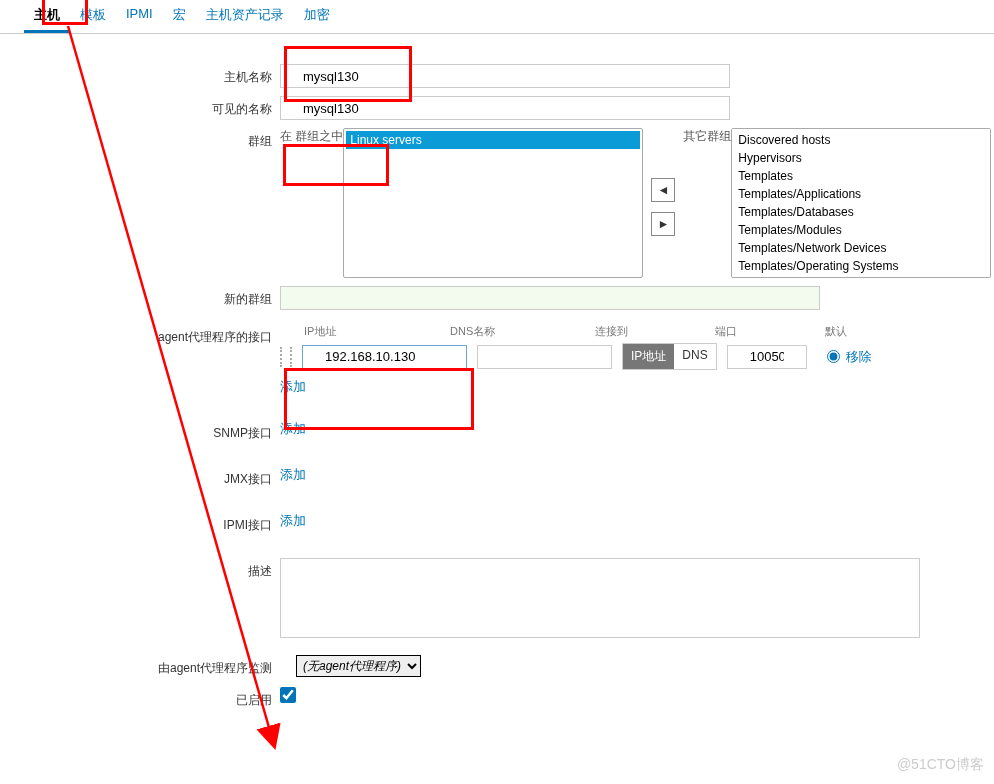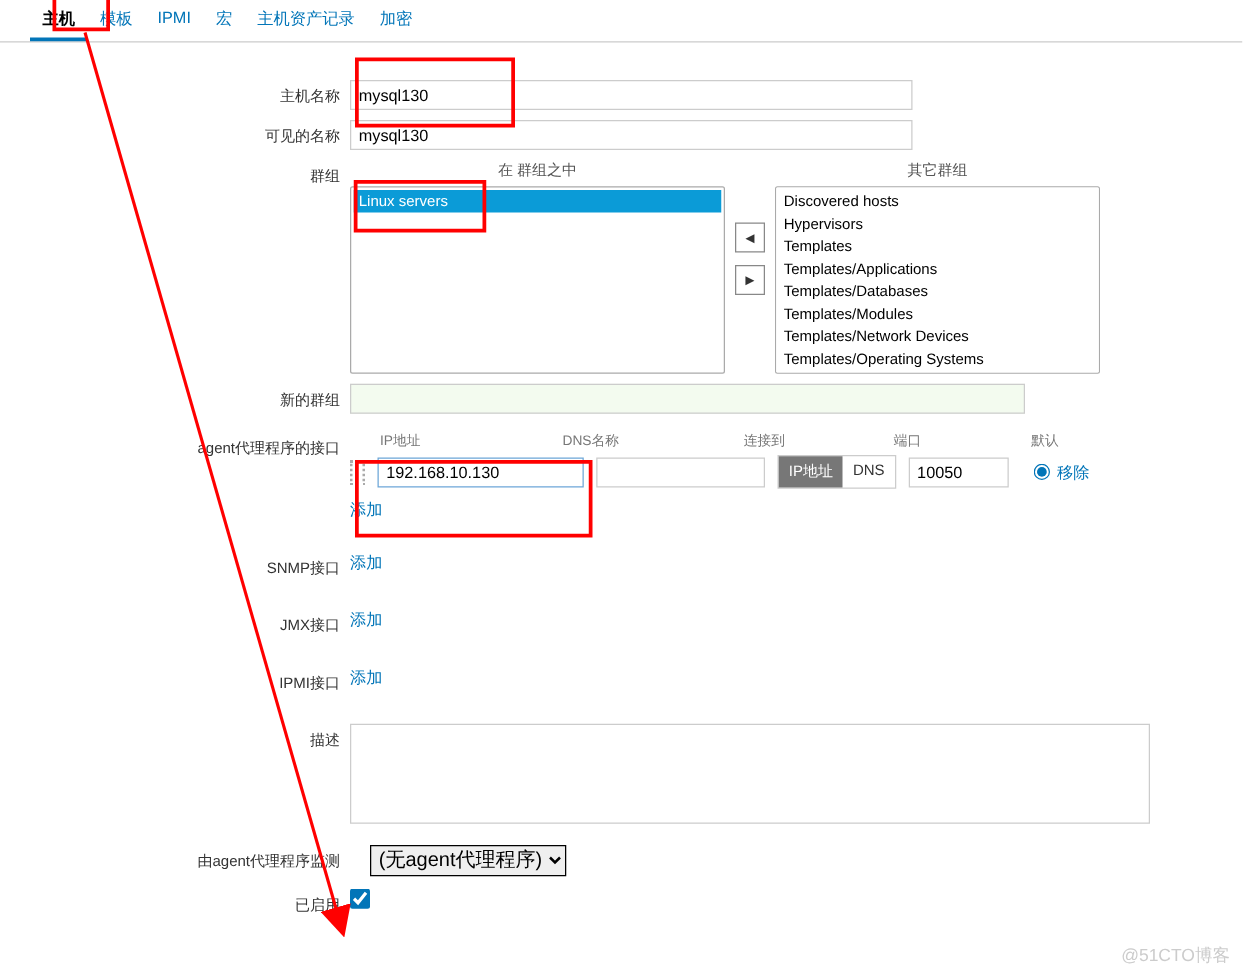--- a/index.html
+++ b/index.html
@@ -4,24 +4,24 @@
 <style>
 * { box-sizing: border-box; margin: 0; padding: 0; }
 body { font-family: Arial, "Microsoft YaHei", sans-serif; font-size: 13px; color: #333; background: #fff; position: relative; width: 994px; height: 784px; overflow: hidden; }
 .tabs { display: flex; border-bottom: 1px solid #ccc; padding: 0 24px; }
 .tab { padding: 6px 10px; color: #0275b8; cursor: pointer; }
 .tab.active { color: #000; border-bottom: 3px solid #0275b8; font-weight: bold; }
 .form { padding-top: 30px; }
 .row { display: flex; margin-bottom: 8px; align-items: flex-start; }
 .label { width: 280px; text-align: right; padding-right: 8px; padding-top: 5px; color: #333; font-size: 12px; }
 .control { flex: 1; }
-input[type=text] { border: 1px solid #ccc; padding: 4px 6px; font-size: 13px; height: 24px; }
+input[type=text] { border: 1px solid #ccc; padding: 4px 22px; font-size: 13px; height: 24px; }
 input.wide { width: 450px; }
 .groups-row .control { display: flex; align-items: flex-start; }
-.group-col { display: flex; flex-direction: column; align-items: center; }
+.group-col { display: flex; flex-direction: row; }
 .group-col-label { font-size: 12px; color: #555; margin-bottom: 4px; }
 select.groupbox { width: 300px; height: 150px; border: 1px solid #aaa; font-size: 12px; padding: 2px; }
 select.groupbox option { padding: 2px 4px; }
 select.groupbox option.sel { background: #0b9bd7; color: #fff; }
 .arrow-col { display: flex; flex-direction: column; justify-content: center; gap: 10px; margin: 0 8px; padding-top: 50px; }
 .arrow-btn { width: 24px; height: 24px; border: 1px solid #888; background: #fff; cursor: pointer; font-size: 12px; display: flex; align-items: center; justify-content: center; }
 .right-group { position: relative; }
 .newgroup { width: 540px; border: 2px solid #9ed27e; background: #f3fbef; height: 26px; padding: 2px 6px; }
 .iface-header { display: flex; font-size: 11px; color: #777; margin-bottom: 4px; width: 680px; }
 .iface-header span:nth-child(1){ width:170px; padding-left:24px;}
@@ -34,21 +34,21 @@
 .iface-row input.ip { width: 165px; border: 1px solid #6ca6d8; margin-right: 10px;}
 .iface-row input.dns { width: 135px; border:1px solid #ccc; margin-right: 10px;}
 .conn-toggle { display: flex; border: 1px solid #ccc; margin-right: 10px; }
 .conn-toggle span { padding: 4px 8px; font-size: 12px; cursor: pointer; }
 .conn-toggle span.active { background: #777; color: #fff; }
 .iface-row input.port { width: 80px; border:1px solid #ccc; margin-right: 20px;}
 .radio-def { margin-right: 6px; accent-color: #0275b8;}
 .link { color: #0275b8; cursor: pointer; font-size: 13px; }
 .addlink { margin-top: 8px; display: inline-block; }
 textarea.desc { width: 640px; height: 80px; border: 1px solid #ccc; resize: none; padding: 4px; font-family: inherit; }
-select.proxy { border: 1px solid #000; padding: 2px; font-size: 16px; }
+select.proxy { border: 1px solid #000; padding: 2px; font-size: 12px; font-style: italic; }
 input[type=checkbox] { width: 16px; height: 16px; accent-color: #0275b8; }
 .red-box { position: absolute; border: 3px solid #ff0000; pointer-events: none; z-index: 100; }
 .rb1 { left: 42px; top: -3px; width: 46px; height: 28px; }
 .rb2 { left: 284px; top: 46px; width: 128px; height: 56px; }
 .rb3 { left: 283px; top: 144px; width: 106px; height: 42px; }
 .rb4 { left: 284px; top: 368px; width: 190px; height: 62px; }
 .arrow-line { position: absolute; z-index: 99; pointer-events: none; }
 .watermark { position: absolute; right: 10px; bottom: 10px; color: #ccc; font-size: 14px; }
 </style>
 </head>

